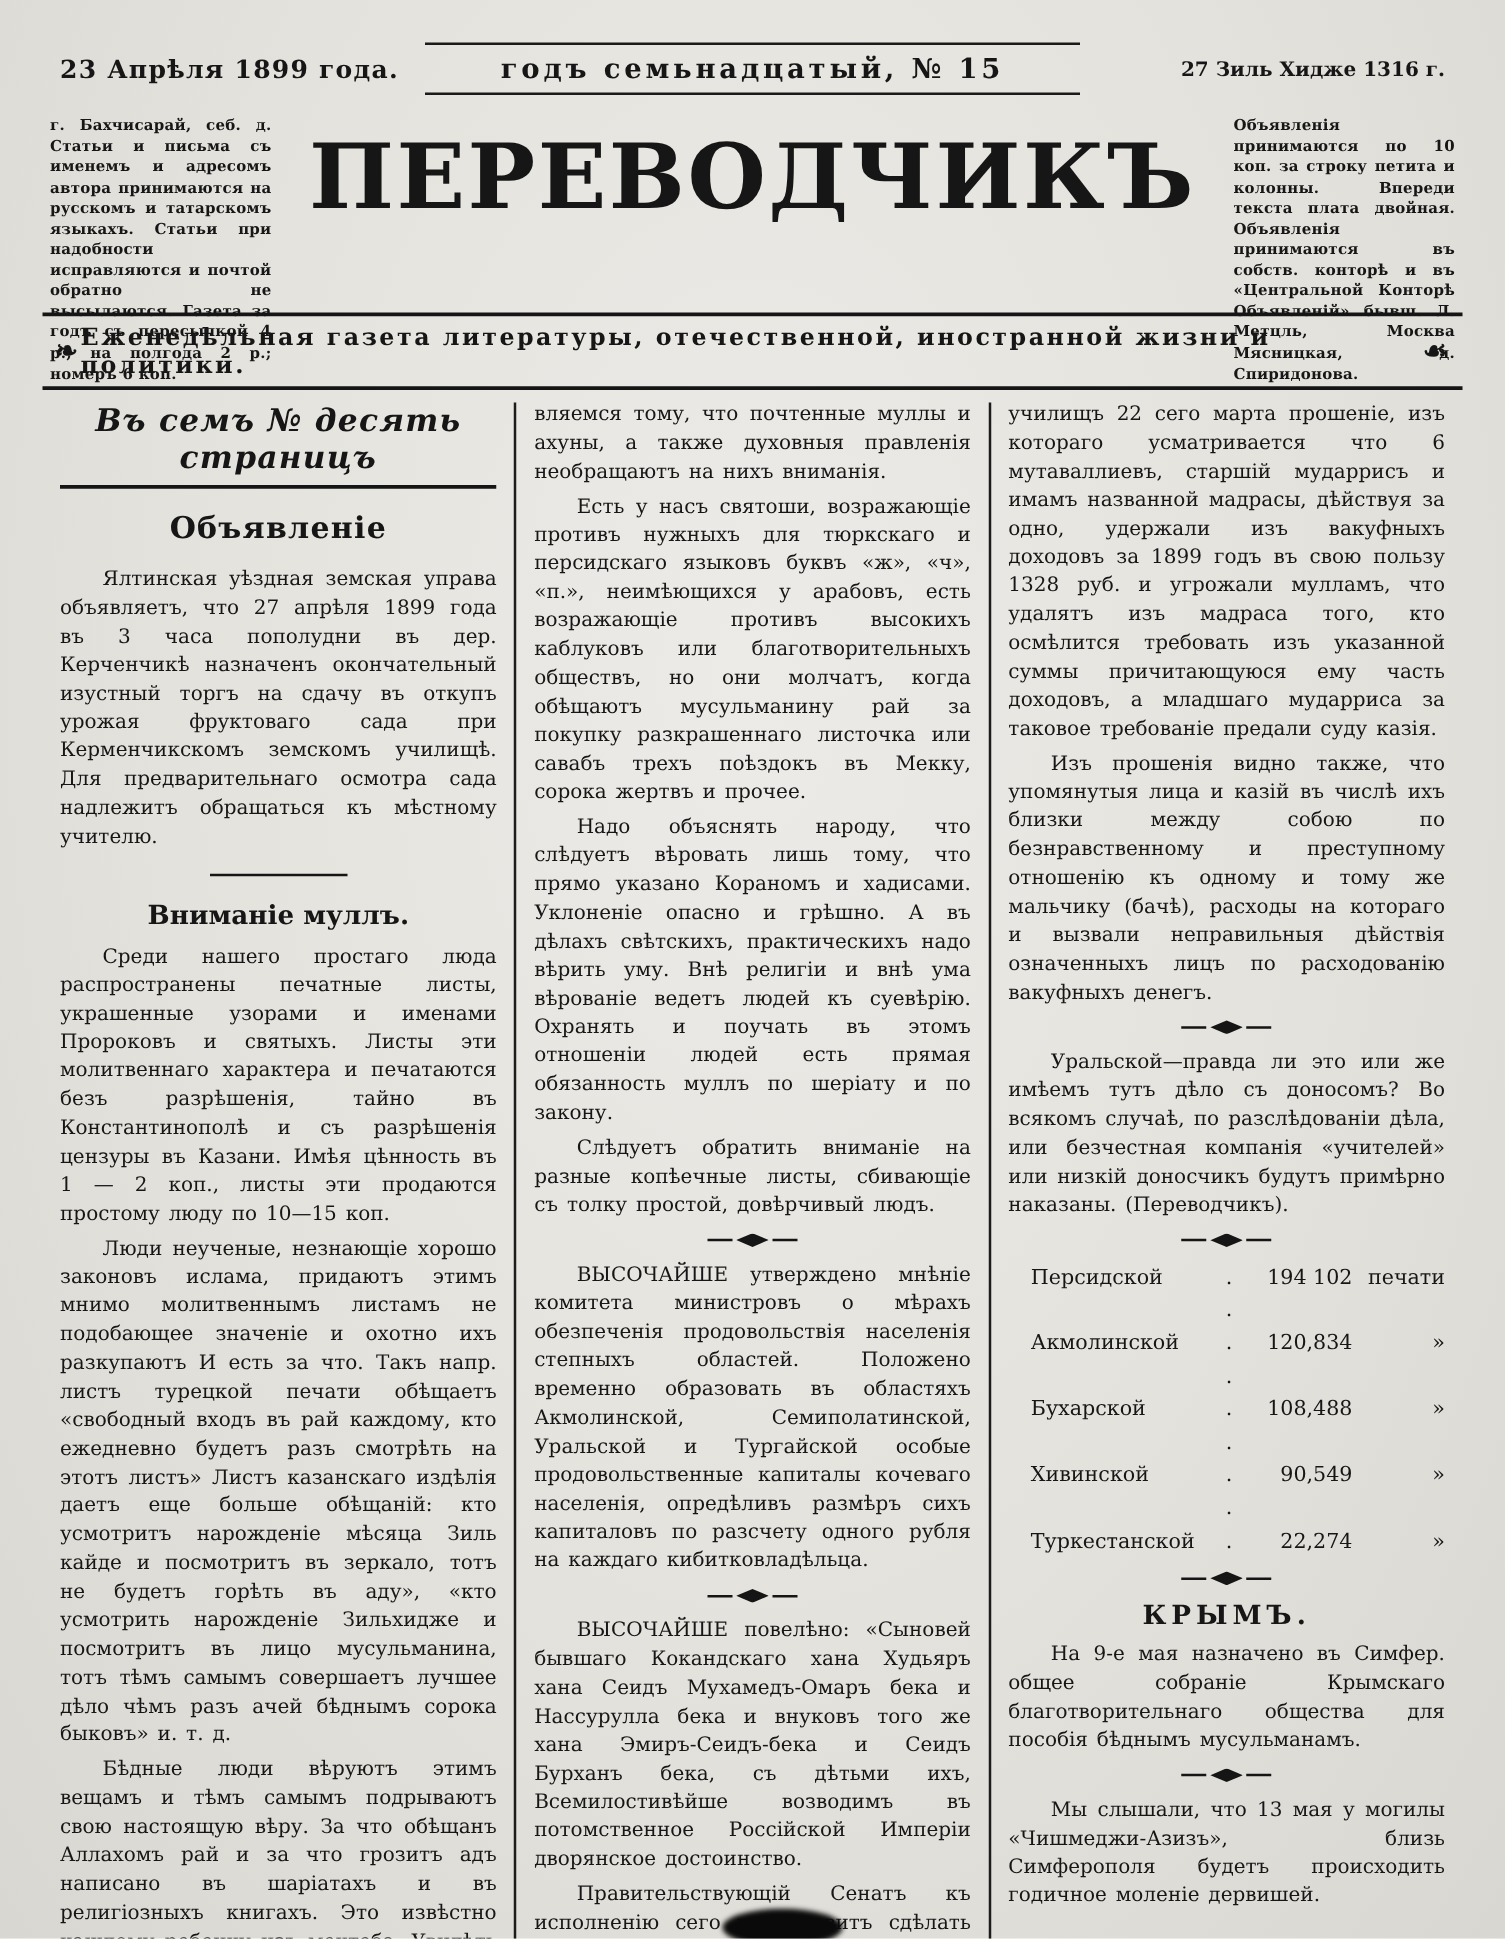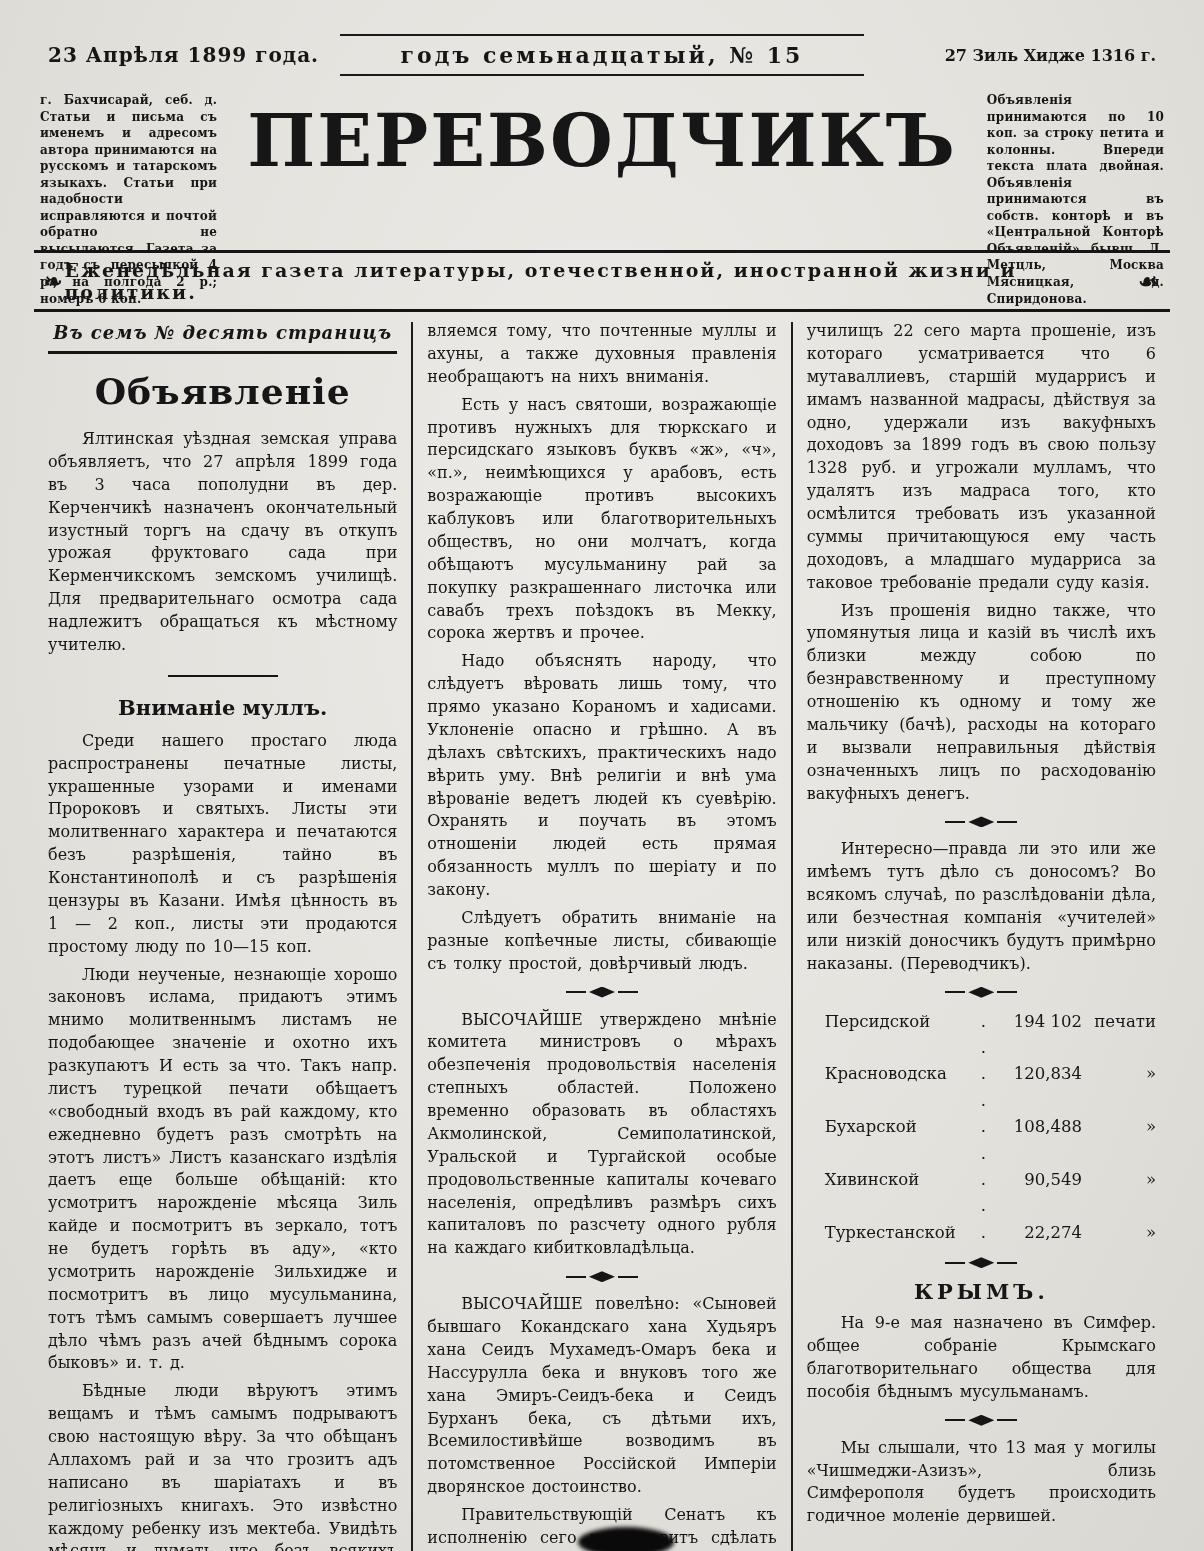--- a/index.html
+++ b/index.html
@@ -48,23 +48,23 @@
   .columns { display:flex; margin:0 34px; padding-top:8px; height:1243px; overflow:hidden; }
   .col { flex:1; padding:0 14px; min-width:0; }
   .vrule { width:2px; background:#1c1c1c; margin-top:2px; }
 
   .body {
     font-size:16px; line-height:1.43; text-align:justify;
     margin:0 0 5px 0; text-indent:34px; word-spacing:2px;
   }
   .cont { text-indent:0; }
 
-  .pages-note { font-style:italic; font-weight:bold; text-align:center; font-size:18px; margin:2px 0 8px; letter-spacing:1px; }
+  .pages-note { font-style:italic; font-weight:bold; text-align:center; font-size:25px; margin:2px 0 8px; letter-spacing:1px; }
   .note-rule  { border:none; border-top:3px solid #151515; margin:0 0 16px 0; }
-  .h-announce { text-align:center; font-size:36px; font-weight:bold; margin:8px 0 16px; letter-spacing:1px; }
+  .h-announce { text-align:center; font-size:24px; font-weight:bold; margin:8px 0 16px; letter-spacing:1px; }
   .short-rule { border:none; border-top:2px solid #151515; width:110px; margin:18px auto; }
   .h-section  { text-align:center; font-size:21px; font-weight:bold; margin:0 0 10px; }
   .h-crimea   { text-align:center; font-size:21px; font-weight:bold; letter-spacing:4px; margin:10px 0 8px; }
 
   .fleuron { display:flex; align-items:center; justify-content:center; margin:11px 0; }
   .fl-line    { width:20px; height:2px; background:#151515; }
   .fl-diamond { width:26px; height:11px; background:#151515; margin:0 3px;
                 clip-path:polygon(0 50%,50% 0,100% 50%,50% 100%); }
 
   
@@ -144,36 +144,36 @@
     <div class="vrule"></div>
 
     <div class="col">
       <p class="body cont">училищъ 22 сего марта прошеніе, изъ котораго усматривается что 6 мутаваллиевъ, старшій мударрисъ и имамъ названной мадрасы, дѣйствуя за одно, удержали изъ вакуфныхъ доходовъ за 1899 годъ въ свою пользу 1328 руб. и угрожали мулламъ, что удалятъ изъ мадраса того, кто осмѣлится требовать изъ указанной суммы причитающуюся ему часть доходовъ, а младшаго мударриса за таковое требованіе предали суду казія.</p>
       <p class="body">Изъ прошенія видно также, что упомянутыя лица и казій въ числѣ ихъ близки между собою по безнравственному и преступному отношенію къ одному и тому же мальчику (бачѣ), расходы на котораго и вызвали неправильныя дѣйствія означенныхъ лицъ по расходованію вакуфныхъ денегъ.</p>
       <div class="fleuron">
         <span class="fl-line"></span>
         <span class="fl-diamond"></span>
         <span class="fl-line"></span>
       </div>
-      <p class="body">Интересно—правда ли это или же имѣемъ тутъ дѣло съ доносомъ? Во всякомъ случаѣ, по разслѣдованіи дѣла, или безчестная компанія «учителей» или низкій доносчикъ будутъ примѣрно наказаны. (Переводчикъ).</p>
+      <p class="body">Уральской—правда ли это или же имѣемъ тутъ дѣло съ доносомъ? Во всякомъ случаѣ, по разслѣдованіи дѣла, или безчестная компанія «учителей» или низкій доносчикъ будутъ примѣрно наказаны. (Переводчикъ).</p>
       <div class="fleuron">
         <span class="fl-line"></span>
         <span class="fl-diamond"></span>
         <span class="fl-line"></span>
       </div>
 
       <div class="wool">
         <div class="wool-row">
           <span class="w-name">Персидской</span>
           <span class="w-dots">. .</span>
           <span class="w-val">194 102</span>
           <span class="w-unit">печати</span>
         </div>
         <div class="wool-row">
-          <span class="w-name">Красноводска</span>
+          <span class="w-name">Акмолинской</span>
           <span class="w-dots">. .</span>
           <span class="w-val">120,834</span>
           <span class="w-unit">»</span>
         </div>
         <div class="wool-row">
           <span class="w-name">Бухарской</span>
           <span class="w-dots">. .</span>
           <span class="w-val">108,488</span>
           <span class="w-unit">»</span>
         </div>

